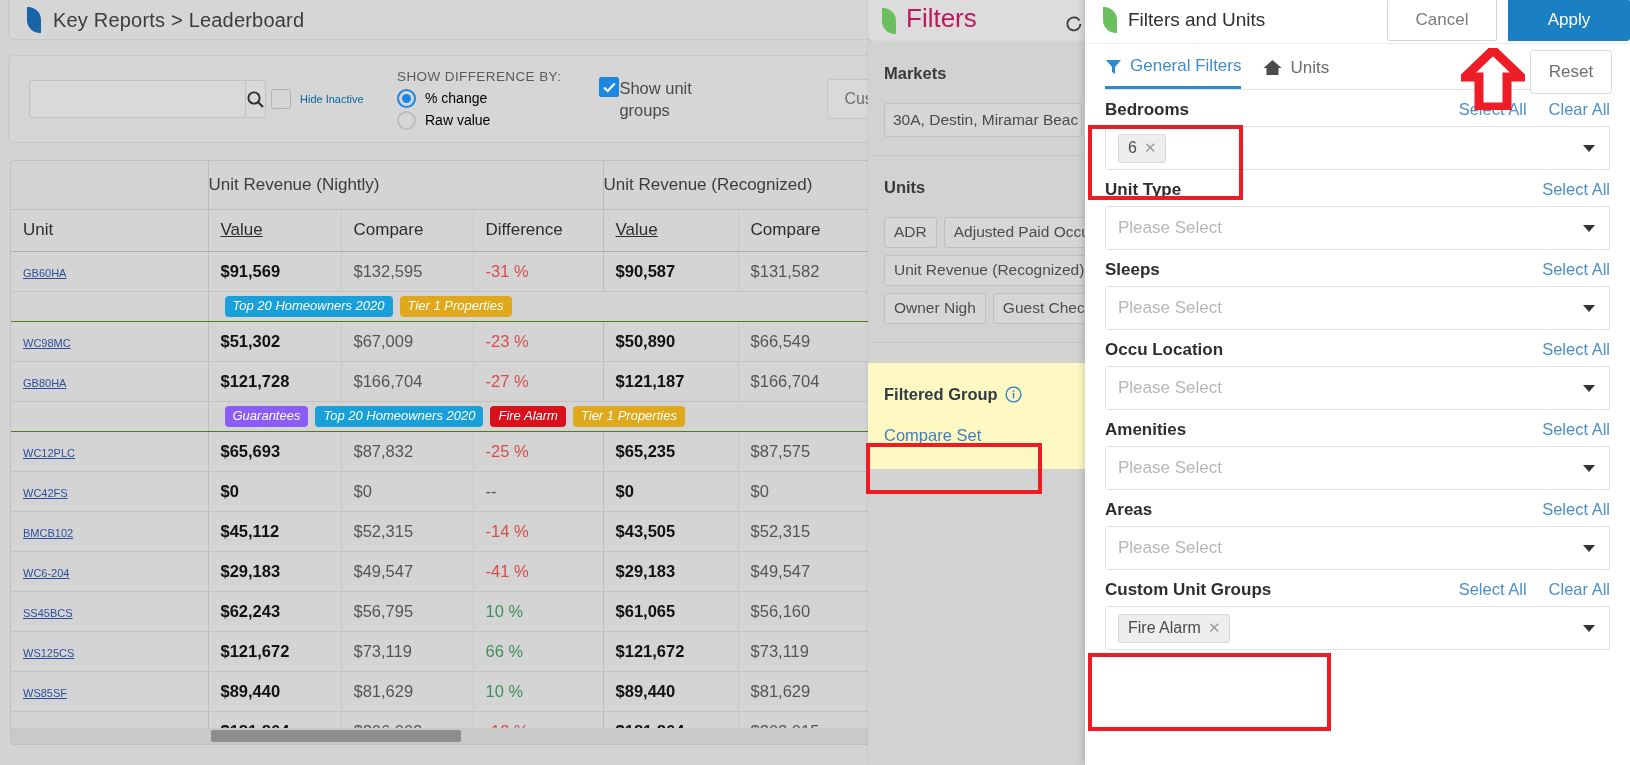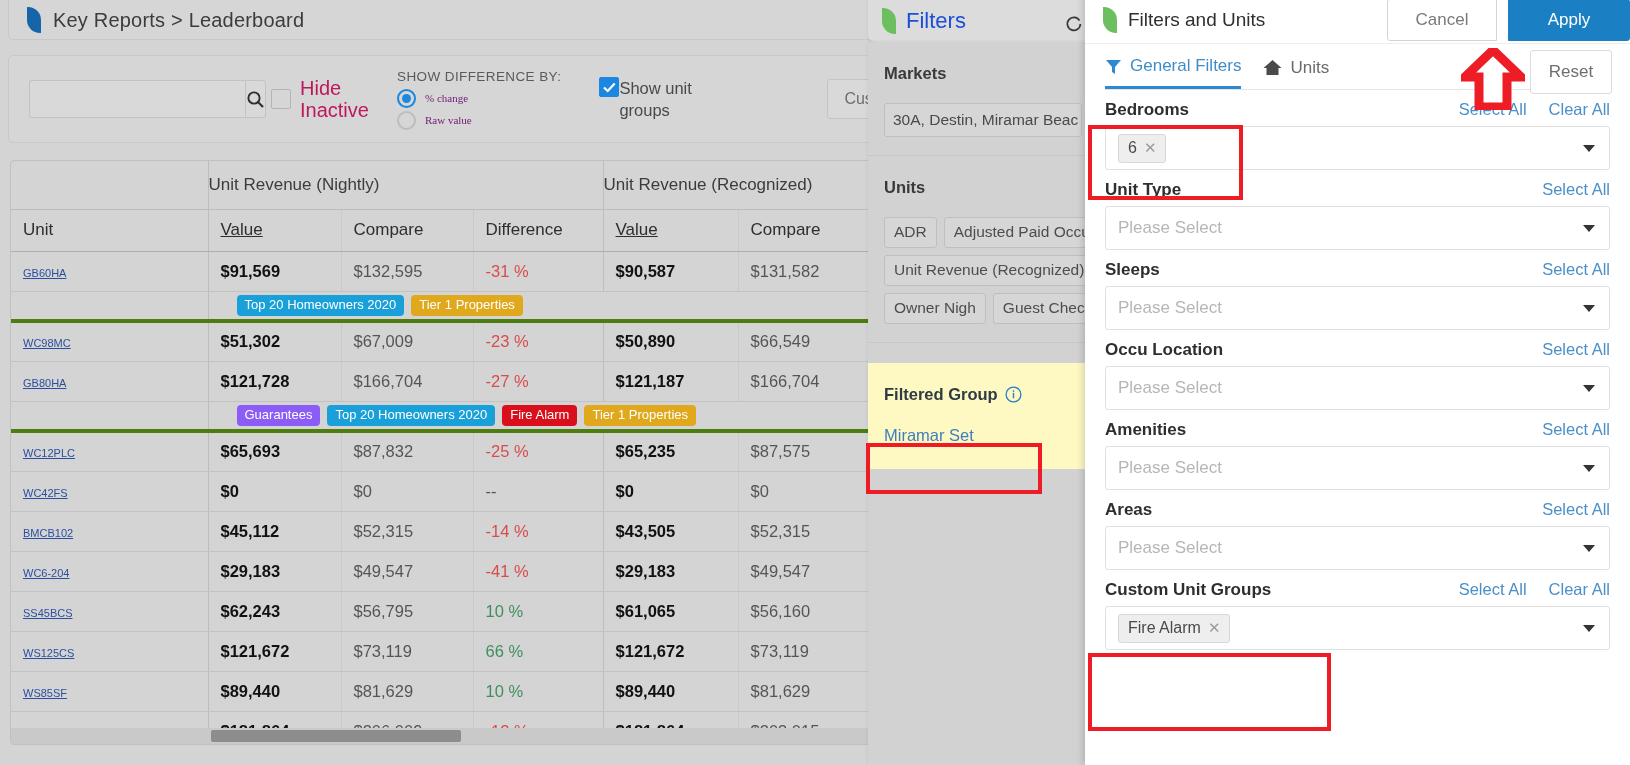--- a/index.html
+++ b/index.html
@@ -50,32 +50,32 @@
   }
   .search-btn {
     width: 46px; border: 1px solid #c2c2c2; background: #d9d9d9;
     border-radius: 0 3px 3px 0; display: flex; align-items: center; justify-content: center;
   }
   .chk-box {
     width: 20px; height: 20px; border: 1px solid #b4b4b4; background: #d6d6d6;
     border-radius: 2px; flex: 0 0 auto;
   }
   .chk-box.on { background: #1b87e0; border-color: #1b87e0; display:flex; align-items:center; justify-content:center; }
-  .chk-label { font-size: 20px; color: #be185d; line-height: 22px; }
+  .chk-label { font-size: 11px; color: #0369a1; line-height: 22px; }
   .hide-inactive { display: flex; align-items: center; gap: 9px; margin-left: 30px; width: 96px; }
   .diff-block { margin-left: 30px; }
   .diff-title { font-size: 13.5px; color: #5a5a5a; letter-spacing: .4px; margin-bottom: 5px; }
   .radio-row { display: flex; align-items: center; gap: 9px; margin-top: 3px; }
   .radio {
     width: 19px; height: 19px; border: 2px solid #bdbdbd; border-radius: 50%;
     background: #d6d6d6; flex: 0 0 auto;
   }
   .radio.on { border-color: #1b87e0; display: flex; align-items: center; justify-content: center; }
   .radio.on::after { content: ""; width: 9px; height: 9px; border-radius: 50%; background: #1b87e0; }
-  .radio-label { font-size: 11px; color: #701a75; font-family: Liberation Serif, serif; }
+  .radio-label { font-size: 14px; color: #000000; }
   .unit-groups { display: flex; align-items: flex-start; margin-left: 38px; width: 110px; }
   .ug-label { font-size: 16.5px; color: #4a4a4a; line-height: 22px; }
   .custom-unit-btn {
     margin-left: 118px; height: 40px; padding: 0 16px; background: #d9d9d9;
     border: 1px solid #c4c4c4; border-radius: 3px; color: #6e6e6e; font-size: 16px;
     display: flex; align-items: center; white-space: nowrap;
   }
 
   
   .table-card {
@@ -110,42 +110,42 @@
     border-bottom: 1px solid #c3c3c3; vertical-align: middle; white-space: nowrap;
   }
   td.sep { border-left: 1px solid #bdbdbd; }
   td.sep-l { border-left: 1px solid #c9c9c9; }
   td.unit a { color: #2b4f9e; text-decoration: underline; font-size: 11px; }
   td.val { font-weight: bold; color: #111; }
   td.cmp { color: #555; }
   td.neg { color: #d94c4c; }
   td.pos { color: #3f8f5e; }
   td.dash { color: #555; }
-  tr.tags-row td { height: 30px; border-bottom: 4px solid #4d7c0f; padding-left: 16px; }
+  tr.tags-row td { height: 30px; border-bottom: 1px solid #4d7c0f; padding-left: 4px; font-style: italic; }
   .tags { display: flex; gap: 7px; padding-left: 12px; align-items: center; }
   .tag {
     font-size: 13px; color: #fff; border-radius: 4px; padding: 3px 8px 4px;
     line-height: 14px; white-space: nowrap;
   }
   .hscroll-track {
     position: absolute; left: 0; bottom: 0; width: 100%; height: 16px; background: #c9c9c9;
   }
   .hscroll-thumb {
     position: absolute; left: 200px; top: 2px; width: 250px; height: 12px;
     background: #8d8d8d; border-radius: 2px;
   }
 
   
   .filters-header {
     position: absolute; left: 868px; top: -20px; width: 230px; height: 62px;
     background: #dcdcdc; border-radius: 7px; display: flex; align-items: flex-end;
     padding: 0 14px 8px 14px; gap: 10px; box-shadow: 0 1px 3px rgba(0,0,0,.10);
   }
   .leaf-green { width: 14px; height: 26px; background: #6cbf5e; border-radius: 0 13px 0 13px; flex: 0 0 auto; }
-  .filters-title { font-size: 22px; color: #1d4ed8; flex: 1; }
+  .filters-title { font-size: 26px; color: #be185d; flex: 1; }
   .filters-panel {
     position: absolute; left: 868px; top: 42px; width: 230px; height: 723px;
     background: #d2d2d2; box-shadow: 0 0 4px rgba(0,0,0,.08);
   }
   .fp-section { padding: 22px 16px 18px 16px; border-bottom: 1px solid #c6c6c6; }
   .fp-label { font-size: 16.5px; color: #3a3a3a; font-weight: bold; margin-bottom: 20px; }
   .fp-input {
     height: 34px; border: 1px solid #bfbfbf; border-radius: 3px; background: #d6d6d6;
     display: flex; align-items: center; padding: 0 8px; font-size: 15.5px; color: #4a4a4a;
     overflow: hidden; white-space: nowrap;
@@ -472,21 +472,21 @@
     </div>
     <div class="fg-section">
       <div class="fg-title">
         <span>Filtered Group</span>
         <svg class="info-ic" viewBox="0 0 17 17">
           <circle cx="8.5" cy="8.5" r="7.4" fill="none" stroke="#2a7fc4" stroke-width="1.3"></circle>
           <rect x="7.8" y="6.9" width="1.4" height="5.4" fill="#2a7fc4"></rect>
           <rect x="7.8" y="4.3" width="1.4" height="1.6" fill="#2a7fc4"></rect>
         </svg>
       </div>
-      <div class="fg-link">Miramar Set</div>
+      <div class="fg-link">Compare Set</div>
     </div>
   </div>
 
   <div class="modal">
     <div class="modal-head">
       <div class="leaf-green"></div>
       <div class="modal-title">Filters and Units</div>
       <div class="btn-cancel">Cancel</div>
       <div class="btn-apply">Apply</div>
     </div>

